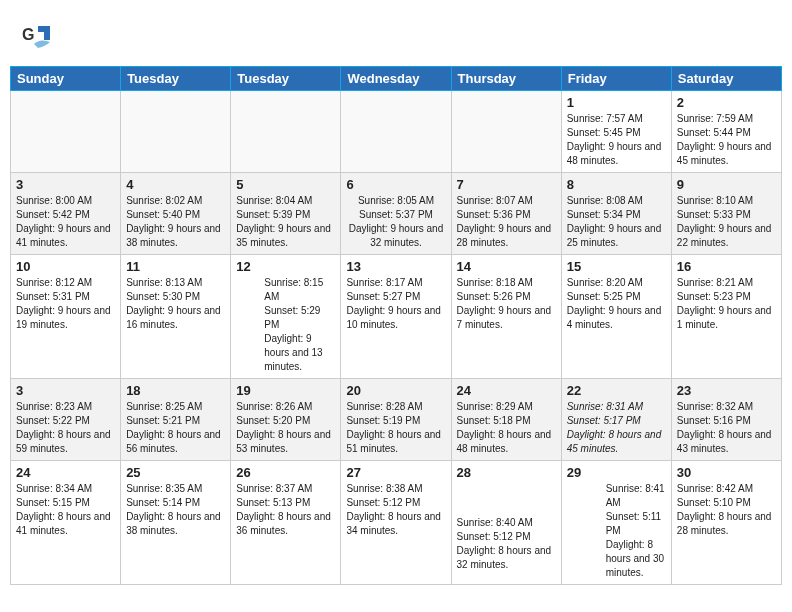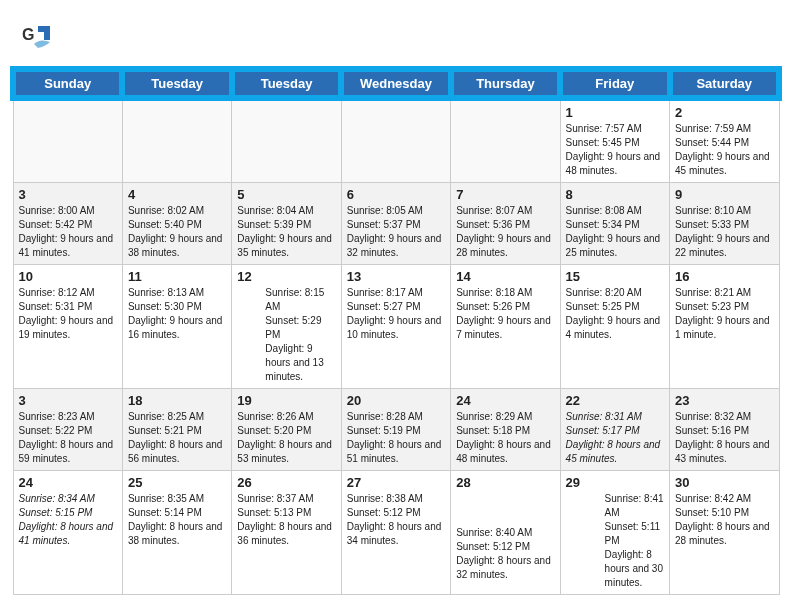--- a/index.html
+++ b/index.html
@@ -61,22 +61,22 @@
     .calendar-wrapper {
       padding: 0 10px 10px 10px;
     }
 
     .calendar th {
       background-color: #2a6db5;
       color: #fff;
       font-size: 13px;
       font-weight: bold;
       padding: 4px 6px;
-      text-align: center;
-      border: 6px solid #0ea5e9;
+      text-align: left;
+      border: 1px solid #0ea5e9;
     }
 
     .calendar td {
       vertical-align: top;
       border: 1px solid #ccc;
       padding: 4px 5px;
       font-size: 10.5px;
       color: #222;
       width: 14.28%;
       min-height: 75px;
@@ -186,21 +186,21 @@
 Daylight: 9 hours and 38 minutes.</div>
           </td>
           <td>
             <span class="day-number">5</span>
             <div class="day-info" style="white-space: pre-line;">Sunrise: 8:04 AM
 Sunset: 5:39 PM
 Daylight: 9 hours and 35 minutes.</div>
           </td>
           <td>
             <span class="day-number">6</span>
-            <div class="day-info" style="white-space: pre-line;">Sunrise: 8:05 AM
+            <div class="day-info" style="white-space: pre-line; text-align: center;">Sunrise: 8:05 AM
 Sunset: 5:37 PM
 Daylight: 9 hours and 32 minutes.</div>
           </td>
           <td>
             <span class="day-number">7</span>
             <div class="day-info" style="white-space: pre-line;">Sunrise: 8:07 AM
 Sunset: 5:36 PM
 Daylight: 9 hours and 28 minutes.</div>
           </td>
           <td>
@@ -300,21 +300,21 @@
           <td>
             <span class="day-number">23</span>
             <div class="day-info" style="white-space: pre-line;">Sunrise: 8:32 AM
 Sunset: 5:16 PM
 Daylight: 8 hours and 43 minutes.</div>
           </td>
         </tr>
         <tr class="row-white">
           <td>
             <span class="day-number">24</span>
-            <div class="day-info" style="white-space: pre-line; font-style: italic;">Sunrise: 8:34 AM
+            <div class="day-info" style="white-space: pre-line;">Sunrise: 8:34 AM
 Sunset: 5:15 PM
 Daylight: 8 hours and 41 minutes.</div>
           </td>
           <td>
             <span class="day-number">25</span>
             <div class="day-info" style="white-space: pre-line;">Sunrise: 8:35 AM
 Sunset: 5:14 PM
 Daylight: 8 hours and 38 minutes.</div>
           </td>
           <td>

